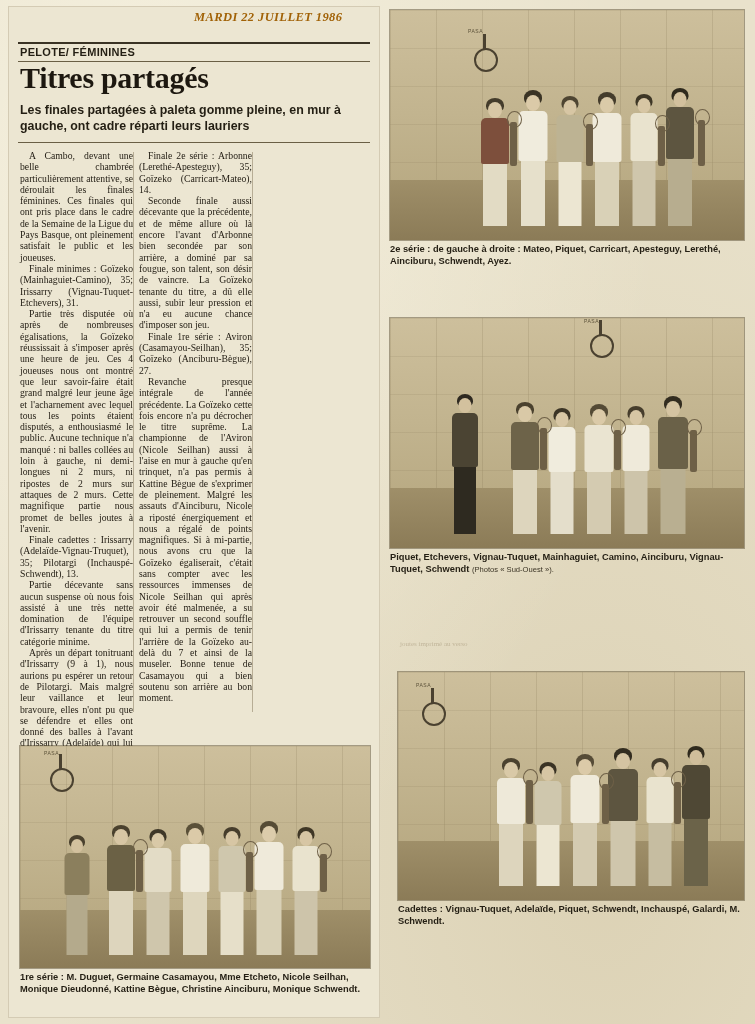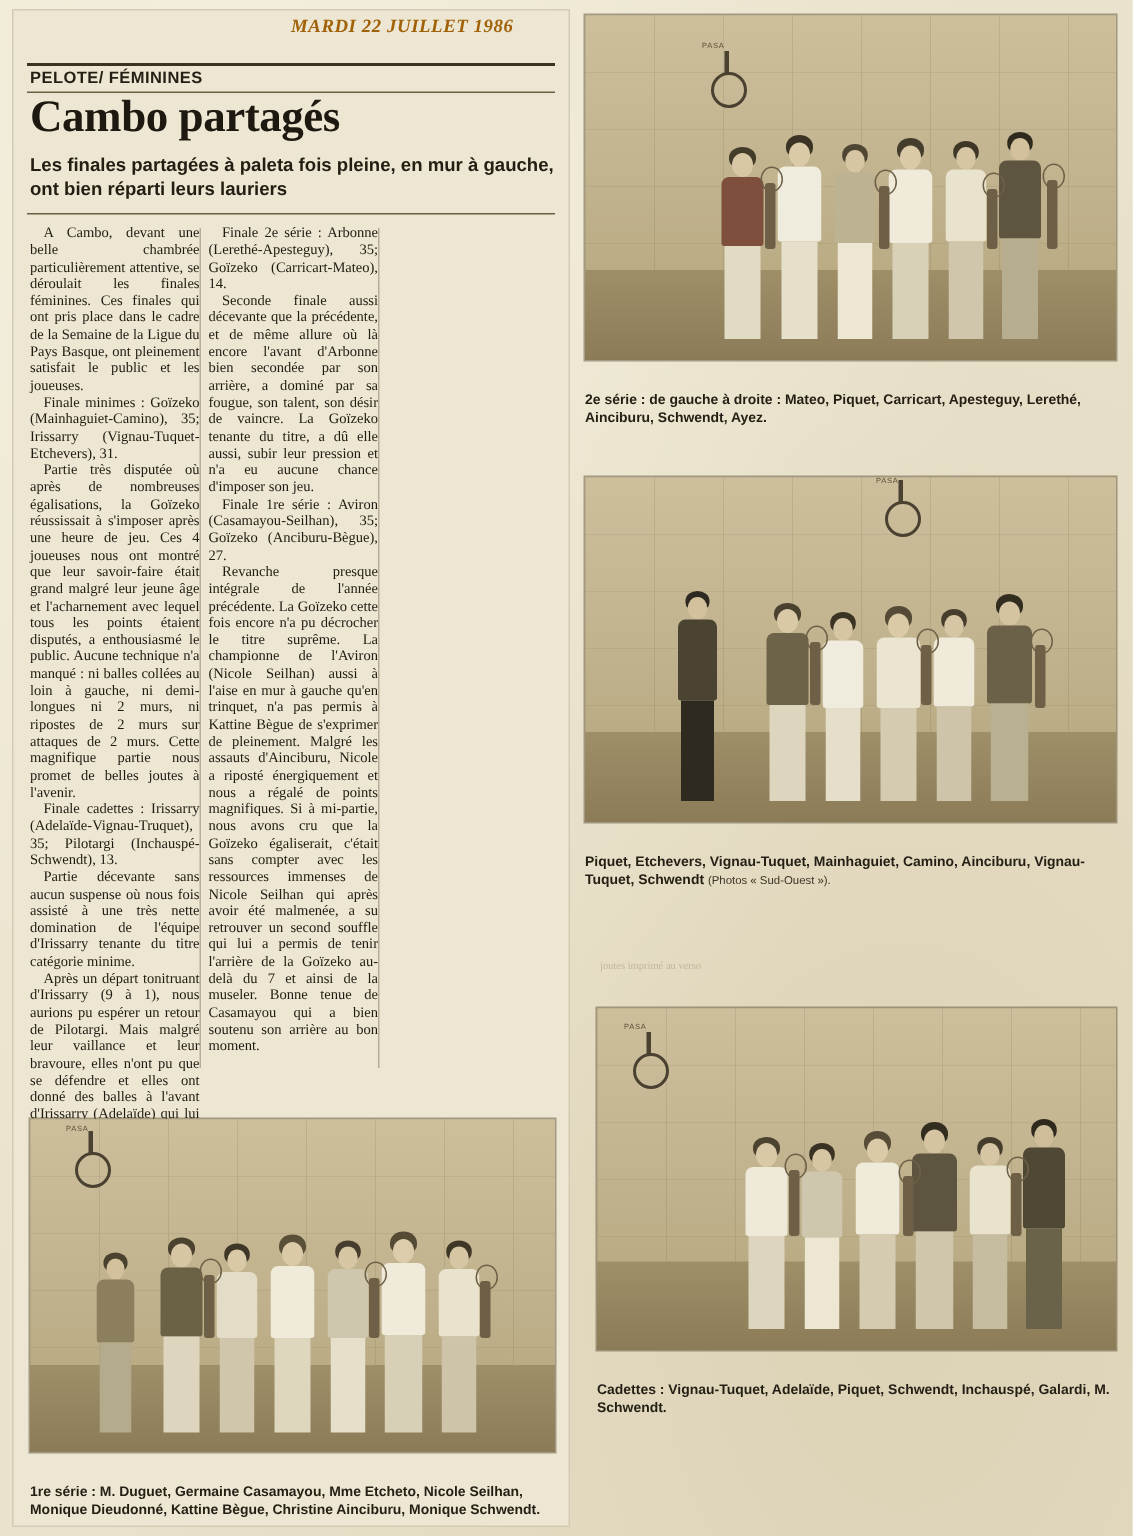--- a/index.html
+++ b/index.html
@@ -199,21 +199,21 @@
     width: 13px; height: 15px;
     border: 1.6px solid #6e6047;
     border-radius: 50%;
   }
   .caption {
     font-family: "Liberation Sans", sans-serif;
     font-weight: bold;
     font-size: 9.3px;
     line-height: 12.2px;
     color: #241f14;
-    margin-top: 20px;
+    margin-top: 3px;
   }
   .caption .credit {
     font-weight: normal;
     font-size: 7.6px;
     color: #3b3425;
   }
   .bg-ghost {
     position: absolute;
     font-family: "Liberation Sans", sans-serif;
     color: rgba(120,104,70,0.33);
@@ -240,22 +240,22 @@
   <div class="bg-ghost" style="left:570px; top:44px; font-size:25px;">BA</div>
   <div class="bg-ghost-line" style="left:400px; top:640px; width:340px;">
     <div>joutes imprimé au verso</div>
   </div>
 
   <div class="clip-left">
     <div class="dateline">MARDI 22 JUILLET 1986</div>
     <div class="rule-top"></div>
     <div class="rubric">PELOTE/ FÉMININES</div>
     <div class="rule-under-rubric"></div>
-    <div class="headline">Cambo partagés</div>
-    <div class="subhead">Les finales partagées à paleta fois pleine, en mur à gauche, ont bien réparti leurs lauriers</div>
+    <div class="headline">Titres partagés</div>
+    <div class="subhead">Les finales partagées à paleta gomme pleine, en mur à gauche, ont cadre réparti leurs lauriers</div>
     <div class="rule-under-sub"></div>
 
     <div class="col-divider" id="div1"></div>
     <div class="col-divider" id="div2"></div>
 
     <div class="col" id="col1">
       <p>A Cambo, devant une belle chambrée particulièrement attentive, se déroulait les finales féminines. Ces finales qui ont pris place dans le cadre de la Semaine de la Ligue du Pays Basque, ont pleinement satisfait le public et les joueuses.</p>
       <p>Finale minimes : Goïzeko (Mainhaguiet-Camino), 35; Irissarry (Vignau-Tuquet-Etchevers), 31.</p>
       <p>Partie très disputée où après de nombreuses égalisations, la Goïzeko réussissait à s'imposer après une heure de jeu. Ces 4 joueuses nous ont montré que leur savoir-faire était grand malgré leur jeune âge et l'acharnement avec lequel tous les points étaient disputés, a enthousiasmé le public. Aucune technique n'a manqué : ni balles collées au loin à gauche, ni demi-longues ni 2 murs, ni ripostes de 2 murs sur attaques de 2 murs. Cette magnifique partie nous promet de belles joutes à l'avenir.</p>
       <p>Finale cadettes : Irissarry (Adelaïde-Vignau-Truquet), 35; Pilotargi (Inchauspé-Schwendt), 13.</p>

